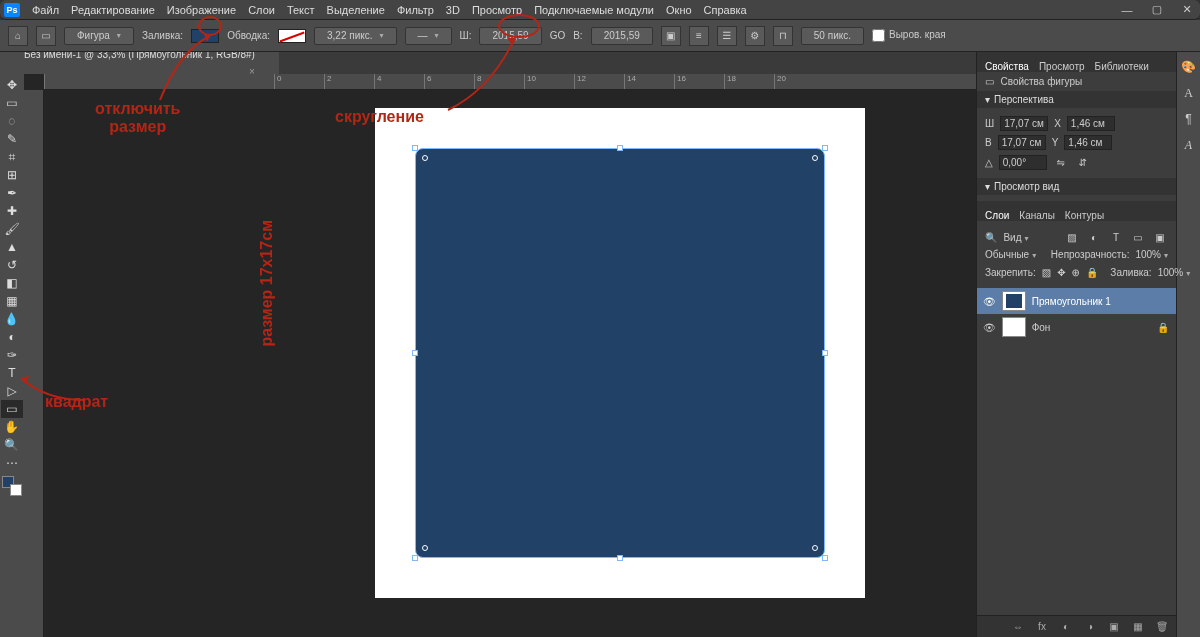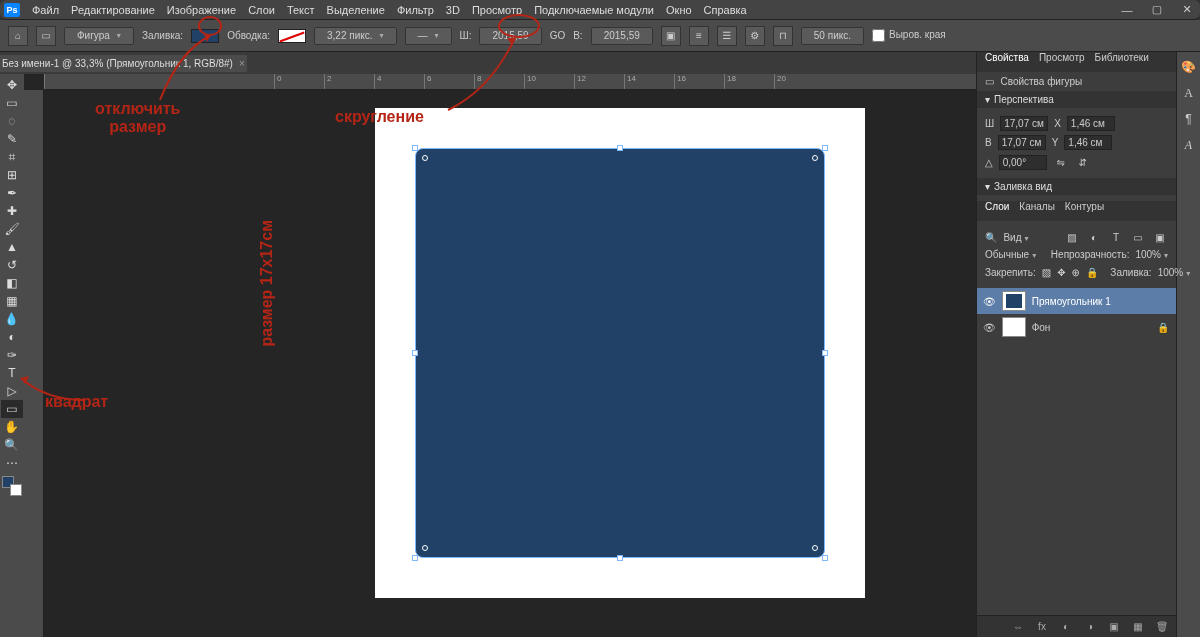--- a/index.html
+++ b/index.html
@@ -7,39 +7,39 @@
   .menubar { height:20px; background:#444; display:flex; align-items:center; padding:0 4px; gap:12px; font-size:11px; border-bottom:1px solid #222;border-radius:6px; }
   .menubar .logo { width:16px; height:14px; background:#0a84ff; display:flex;align-items:center;justify-content:center;font-size:9px;color:#fff;font-weight:bold;border-radius:2px;}
   .menubar .item { color:#ddd; cursor:default; }
   .menubar .spacer { flex:1; }
   .wbtn { width:18px;height:14px; display:flex;align-items:center;justify-content:center; color:#ccc; }
   .optbar { height:32px; background:#4b4b4b; border-bottom:1px solid #222; display:flex; align-items:center; gap:8px; padding:0 8px; font-size:10px; position:relative;}
   .optbar .pill { background:#5a5a5a; border:1px solid #333; padding:1px 12px; border-radius:2px; display:flex;align-items:center;gap:4px; height:18px;}
   .optbar .swatch { width:28px;height:14px;border:1px solid #222; }
   .optbar .mini { width:20px;height:20px; display:flex;align-items:center;justify-content:center;border:1px solid #333; background:#5a5a5a;}
   .tabstrip { height:22px; background:#3a3a3a; display:flex; align-items:center;}
-  .tabstrip .doctab { padding:3px 2px; background:#4b4b4b; font-size:10px; color:#ddd; display:flex;align-items:flex-end;gap:6px;}
+  .tabstrip .doctab { padding:3px 24px; background:#4b4b4b; font-size:10px; color:#ddd; display:flex;align-items:flex-end;gap:6px;flex-direction:column;}
   .tabstrip .doctab .x { color:#999; cursor:default;}
   .workarea { position:absolute; top:74px; left:24px; right:224px; bottom:0; background:#252525; }
   .ruler-h { position:absolute; top:0; left:20px; right:0; height:16px; background:#4b4b4b; border-bottom:1px solid #222; display:flex; overflow:hidden;}
   .ruler-h .tick { font-size:8px; color:#aaa; width:50px; border-left:1px solid #777; padding-left:2px; height:16px; display:flex; align-items:flex-start;}
   .ruler-v { position:absolute; top:16px; left:0; width:20px; bottom:0; background:#4b4b4b; border-right:1px solid #222;}
   .canvas-holder { position:absolute; top:16px; left:20px; right:0; bottom:0; display:flex; align-items:flex-start; justify-content:center; padding:18px 0 8px 220px;}
   .paper { width:490px; height:490px; background:#fff; position:relative; }
   .rect { position:absolute; top:40px; left:40px; right:40px; bottom:40px; background:#224166; border:1px solid #7fb8ff; border-radius:8px; }
   .handle { width:6px;height:6px;border:1px solid #7fb8ff;background:#fff;position:absolute; }
   .corner-dot { width:6px;height:6px;border:1.5px solid #fff;border-radius:50%; position:absolute; }
   .tools { position:absolute; top:74px; left:0; width:24px; bottom:0; background:#4b4b4b; display:flex;flex-direction:column; align-items:center; padding-top:2px;}
   .tools .t { width:22px;height:18px;display:flex;align-items:center;justify-content:center; color:#ddd; font-size:12px;}
   .tools .t.sel { background:#2a2a2a; }
   .tools .fgbg { width:20px;height:20px; position:relative; margin-top:4px;}
   .tools .fgbg .fg{position:absolute;top:0;left:0;width:12px;height:12px;background:#224166;border:1px solid #888;}
   .tools .fgbg .bg{position:absolute;bottom:0;right:0;width:12px;height:12px;background:#fff;border:1px solid #888;}
   .rpanels { position:absolute; top:52px; right:24px; width:200px; bottom:0; background:#3d3d3d; border-left:1px solid #222; font-size:10px; color:#ccc;}
-  .rpanels .ptab { height:20px; background:#333; display:flex; align-items:flex-start; gap:10px; padding:0 8px; font-size:10px;}
+  .rpanels .ptab { height:20px; background:#333; display:flex; align-items:flex-end; gap:10px; padding:0 8px; font-size:10px;}
   .rpanels .ptab span.active { color:#fff;}
   .rpanels .sec { padding:4px 8px; }
   .rpanels .sechead { background:#333; padding:3px 8px; display:flex;align-items:center;gap:4px; color:#ddd;}
   .rpanels .row { display:flex; align-items:center; gap:6px; margin:4px 0;}
   .rpanels input.num { width:48px; background:#2e2e2e; border:1px solid #222; color:#ccc; font-size:10px; padding:1px 3px;}
   .rpanels .smallbtn{ width:16px;height:16px;display:flex;align-items:center;justify-content:center;color:#ccc; }
   .layerlist .layer { display:flex;align-items:center;gap:6px;padding:3px 6px;}
   .layerlist .layer.sel { background:#5b7da8; color:#fff;}
   .layerlist .thumb { width:24px;height:20px;border:1px solid #888; background:#fff; display:flex;align-items:center;justify-content:center;}
   .layerlist .thumb .inner { width:16px;height:14px;background:#224166;}
@@ -219,21 +219,21 @@
       <span>Y</span>
         <input class="num" value="1,46 см" style="">
     </div>
     <div class="row">
       <span>△</span>
         <input class="num" value="0,00°" style="">
       <span class="smallbtn">⇋</span>
       <span class="smallbtn">⇵</span>
     </div>
   </div>
-  <div class="sechead">▾ <span>Заливка вид</span></div>
+  <div class="sechead">▾ <span>Просмотр вид</span></div>
 
   <div style="height:6px"></div>
   <div class="ptab">
     <span class="active">Слои</span>
     <span>Каналы</span>
     <span>Контуры</span>
   </div>
   <div class="sec">
     <div class="row">
       <span>🔍</span>

